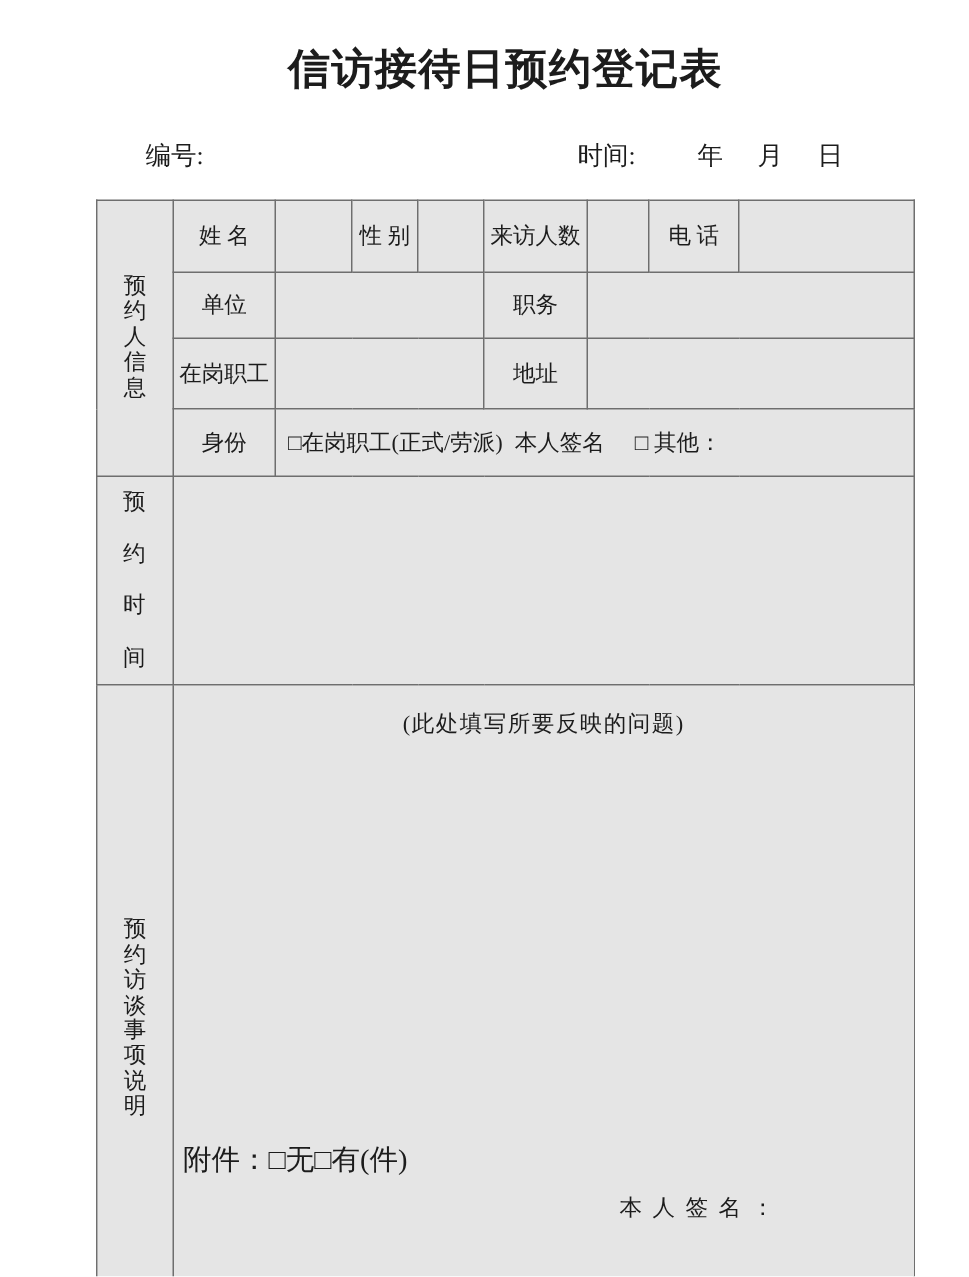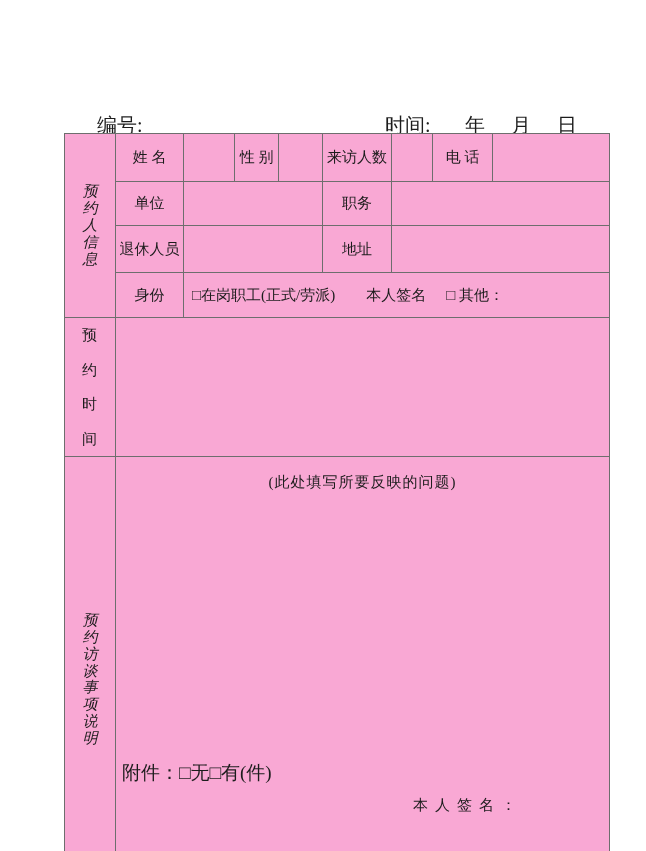--- a/index.html
+++ b/index.html
@@ -9,49 +9,48 @@
     background:#ffffff;
     font-family:"Liberation Serif","DejaVu Serif",serif;
     color:#1c1c1c;
     overflow:hidden;
   }
   .title{
     position:absolute;top:32px;left:64px;width:546px;
     text-align:center;font-size:28px;font-weight:bold;
     letter-spacing:1px;line-height:1.1;
   }
-  .hdr{position:absolute;font-size:20px;top:112px;white-space:pre;}
+  .hdr{position:absolute;font-size:17px;top:92px;white-space:pre;}
   .hdr-number{left:97px;}
   .hdr-time{left:385px;text-align:right;}
   .hdr-date{left:465px;letter-spacing:3px;}
   table.form{
     position:absolute;left:64px;top:133px;
     border-collapse:collapse;table-layout:fixed;
   }
   td{
     border:1px solid #6e6e6e;
     padding:0;font-size:15px;vertical-align:middle;
-    background:#f9a8d4;
+    background:#e5e5e5;
   }
   td.lbl{text-align:center;white-space:pre;}
   td.sec{text-align:center;}
   .vtxt{
     display:inline-block;width:16px;
     word-break:break-all;line-height:1.12;
     text-align:center;
-    font-style:italic;
   }
   .vtxt2{
     display:inline-block;width:31px;
     word-break:break-all;line-height:2.3;
     text-align:center;letter-spacing:1px;
   }
   td.identity-cell{padding-left:8px;text-align:left;}
   .opt{white-space:pre;}
-  .opt1{margin-right:31px;}
+  .opt1{margin-right:8px;}
   .opt2{margin-right:20px;}
   td.big-cell{position:relative;}
   .hint{
     position:absolute;top:16px;left:0;width:100%;
     text-align:center;font-size:15px;letter-spacing:1px;
   }
   .attachment{
     position:absolute;top:303px;left:6px;
     font-size:19px;white-space:pre;
   }
@@ -59,20 +58,21 @@
   .signature{
     position:absolute;top:339px;left:297px;
     font-size:15px;letter-spacing:7px;white-space:pre;
   }
 </style>
 </head>
 <body>
 
 <div class="page">
 
+  <div class="title">信访接待日预约登记表</div>
 
   <span class="hdr hdr-number">编号:</span>
   <span class="hdr hdr-time">时间:</span>
   <span class="hdr hdr-date">年　月　日</span>
 
   <table class="form">
     <colgroup>
       <col style="width:51px">
         <col style="width:68px">
         <col style="width:51px">
@@ -97,21 +97,21 @@
       <td class="lbl">电 话</td>
       <td></td>
     </tr>
     <tr style="height:44px">
       <td class="lbl">单位</td>
       <td colspan="3"></td>
       <td class="lbl">职务</td>
       <td colspan="3"></td>
     </tr>
     <tr style="height:47px">
-      <td class="lbl">退休人员</td>
+      <td class="lbl">在岗职工</td>
       <td colspan="3"></td>
       <td class="lbl">地址</td>
       <td colspan="3"></td>
     </tr>
     <tr style="height:45px">
       <td class="lbl">身份</td>
       <td colspan="7" class="identity-cell">
         <span class="opt opt1">□在岗职工(正式/劳派)</span><span class="opt opt2">本人签名</span><span class="opt">□ 其他：</span>
       </td>
     </tr>

